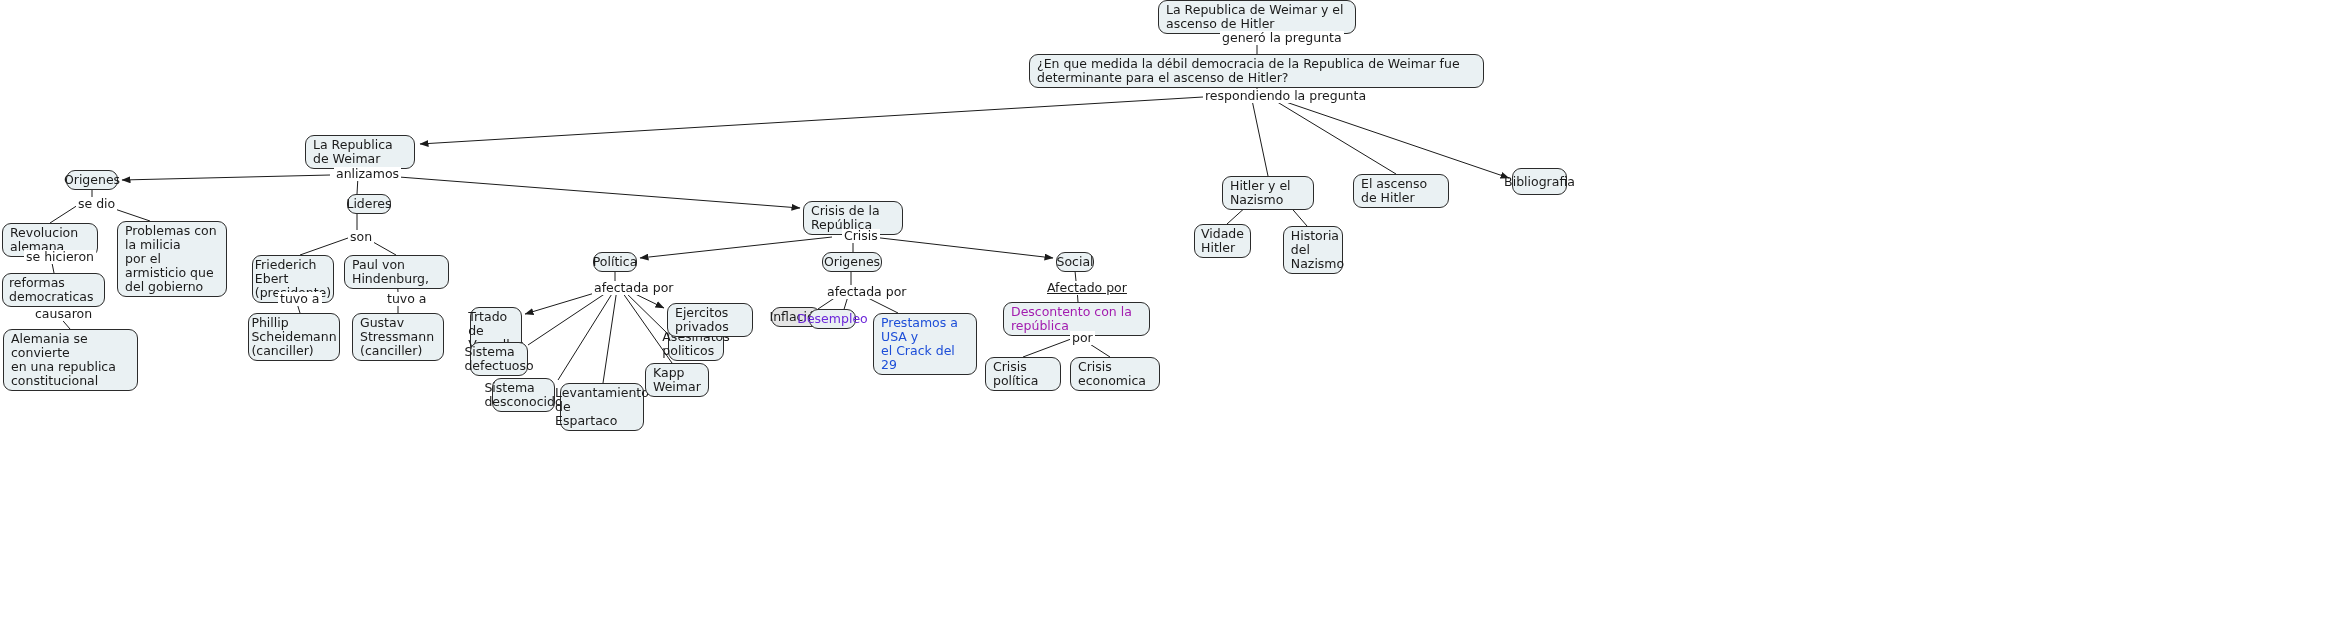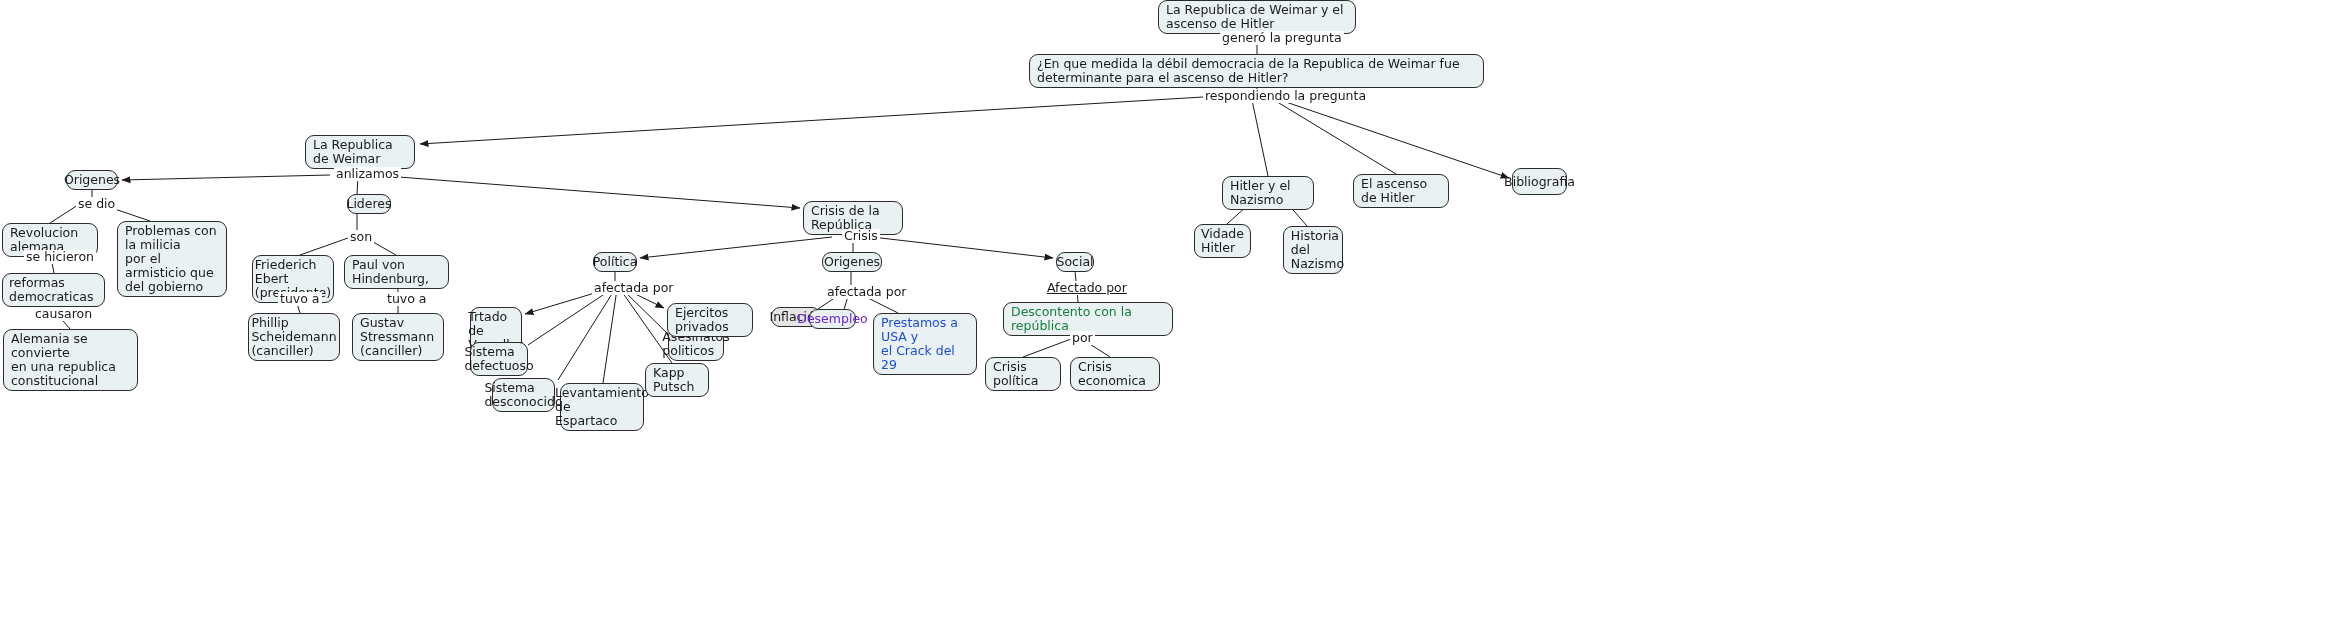--- a/index.html
+++ b/index.html
@@ -141,29 +141,29 @@
       <div class="node" style="left: 822px; top: 252px; width: 60px; min-height: 19px; background: rgb(234, 241, 243); border-color: rgb(43, 43, 43); color: rgb(27, 27, 27);">Origenes</div>
       <div class="node" style="left: 1056px; top: 252px; width: 38px; min-height: 19px; background: rgb(234, 241, 243); border-color: rgb(43, 43, 43); color: rgb(27, 27, 27);">Social</div>
       <div class="node" style="left: 470px; top: 307px; width: 52px; min-height: 29px; background: rgb(234, 241, 243); border-color: rgb(43, 43, 43); color: rgb(27, 27, 27);">Trtado de
 Versalles</div>
       <div class="node" style="left: 470px; top: 342px; width: 58px; min-height: 29px; background: rgb(234, 241, 243); border-color: rgb(43, 43, 43); color: rgb(27, 27, 27);">Sistema
 defectuoso</div>
       <div class="node" style="left: 492px; top: 378px; width: 63px; min-height: 29px; background: rgb(234, 241, 243); border-color: rgb(43, 43, 43); color: rgb(27, 27, 27);">Sistema
 desconocido</div>
       <div class="node" style="left: 560px; top: 383px; width: 84px; min-height: 29px; background: rgb(234, 241, 243); border-color: rgb(43, 43, 43); color: rgb(27, 27, 27);">Levantamiento de
 Espartaco</div>
-      <div class="node" style="left: 645px; top: 363px; width: 64px; min-height: 19px; background: rgb(234, 241, 243); border-color: rgb(43, 43, 43); color: rgb(27, 27, 27);">Kapp Putsch</div>
+      <div class="node" style="left: 645px; top: 363px; width: 64px; min-height: 19px; background: rgb(234, 241, 243); border-color: rgb(43, 43, 43); color: rgb(27, 27, 27);">Kapp Weimar</div>
       <div class="node" style="left: 668px; top: 327px; width: 56px; min-height: 29px; background: rgb(234, 241, 243); border-color: rgb(43, 43, 43); color: rgb(27, 27, 27);">Asesinatos
 politicos</div>
       <div class="node" style="left: 667px; top: 303px; width: 86px; min-height: 19px; background: rgb(234, 241, 243); border-color: rgb(43, 43, 43); color: rgb(27, 27, 27);">Ejercitos privados</div>
       <div class="node" style="left: 771px; top: 307px; width: 50px; min-height: 19px; background: #e5e5e5; border-color: rgb(43, 43, 43); color: rgb(27, 27, 27);">Inflación</div>
       <div class="node" style="left: 809px; top: 309px; width: 47px; min-height: 19px; background: rgb(234, 241, 243); border-color: rgb(43, 43, 43); color: #6d28d9;">Desempleo</div>
       <div class="node" style="left: 873px; top: 313px; width: 104px; min-height: 29px; background: rgb(234, 241, 243); border-color: rgb(43, 43, 43); color: #1d4ed8;">Prestamos a USA y
 el Crack del 29</div>
-      <div class="node" style="left: 1003px; top: 302px; width: 170px; min-height: 20px; background: rgb(234, 241, 243); border-color: rgb(43, 43, 43); color: #15803d;">Descontento con la república</div>
+      <div class="node" style="left: 1003px; top: 302px; width: 147px; min-height: 20px; background: rgb(234, 241, 243); border-color: rgb(43, 43, 43); color: #a21caf;">Descontento con la república</div>
       <div class="node" style="left: 985px; top: 357px; width: 76px; min-height: 20px; background: rgb(234, 241, 243); border-color: rgb(43, 43, 43); color: rgb(27, 27, 27);">Crisis política</div>
       <div class="node" style="left: 1070px; top: 357px; width: 90px; min-height: 20px; background: rgb(234, 241, 243); border-color: rgb(43, 43, 43); color: rgb(27, 27, 27);">Crisis economica</div>
     </div>
   <div id="labels-layer">
       <div class="linklabel" style="left: 1220px; top: 31px; color: rgb(27, 27, 27);">generó la pregunta</div>
       <div class="linklabel" style="left: 1203px; top: 89px; color: rgb(27, 27, 27);">respondiendo la pregunta</div>
       <div class="linklabel" style="left: 334px; top: 167px; color: rgb(27, 27, 27);">anlizamos</div>
       <div class="linklabel" style="left: 76px; top: 197px; color: rgb(27, 27, 27);">se dio</div>
       <div class="linklabel" style="left: 348px; top: 230px; color: rgb(27, 27, 27);">son</div>
       <div class="linklabel" style="left: 842px; top: 229px; color: rgb(27, 27, 27);">Crisis</div>

